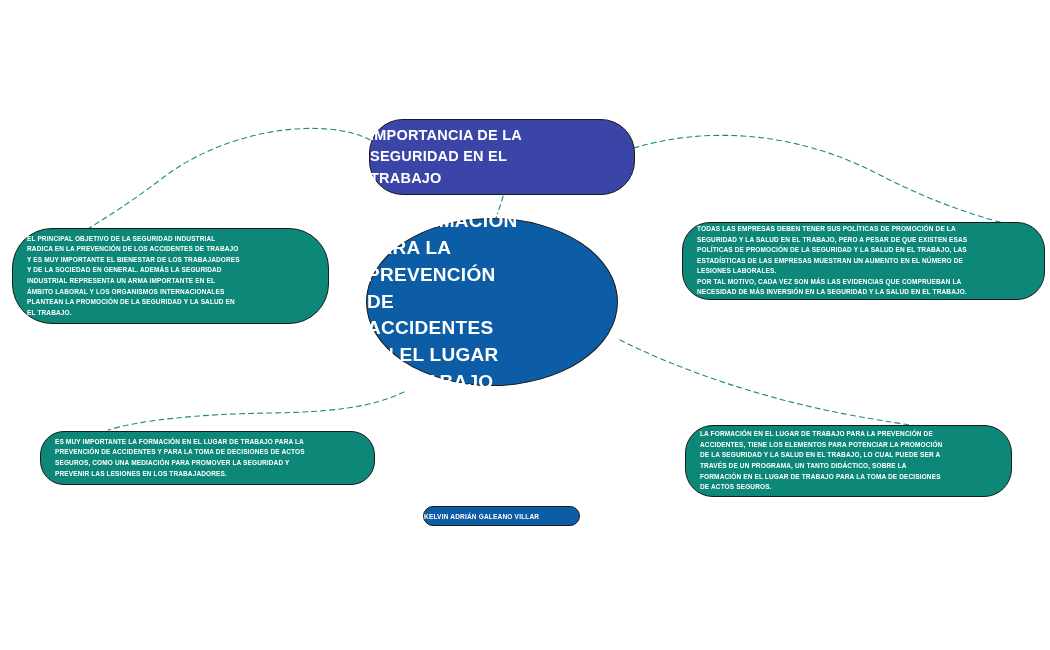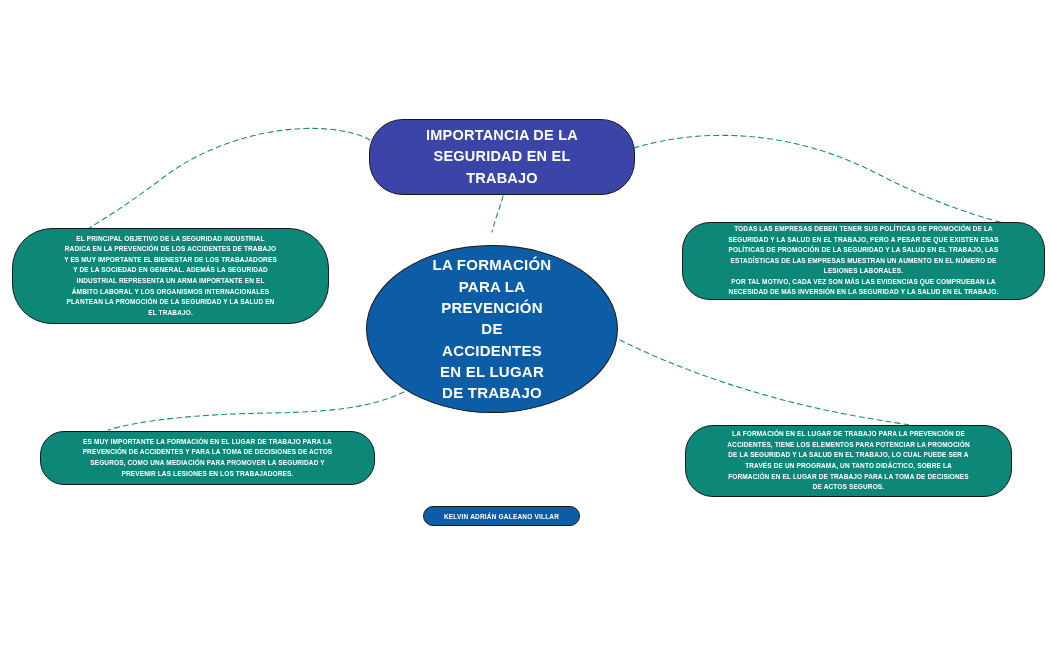--- a/index.html
+++ b/index.html
@@ -24,21 +24,21 @@
     width: 1050px;
     height: 650px;
     pointer-events: none;
   }
   .node {
     position: absolute;
     box-sizing: border-box;
     display: flex;
     align-items: center;
     justify-content: center;
-    text-align: center;
+    text-align: left;
     color: #ffffff;
     border: 1.5px solid #1a1a1a;
     border-radius: 999px;
     letter-spacing: 0.015em;
   }
   .node .node-text {
     display: block;
     width: 100%;
     white-space: pre-line;
   }
@@ -52,26 +52,26 @@
     background: #3b45a8;
     border-radius: 34px;
     font-size: 14.5px;
     font-weight: bold;
     line-height: 1.45;
   }
 
   
   #node-central {
     left: 366px;
-    top: 245px;
+    top: 218px;
     width: 252px;
     height: 168px;
     background: #0d5da6;
     border-radius: 126px / 84px;
-    font-size: 15px;
+    font-size: 19px;
     font-weight: bold;
     line-height: 1.42;
   }
 
   
   .branch {
     background: #0d8878;
     font-size: 6.5px;
     font-weight: bold;
     line-height: 1.62;

